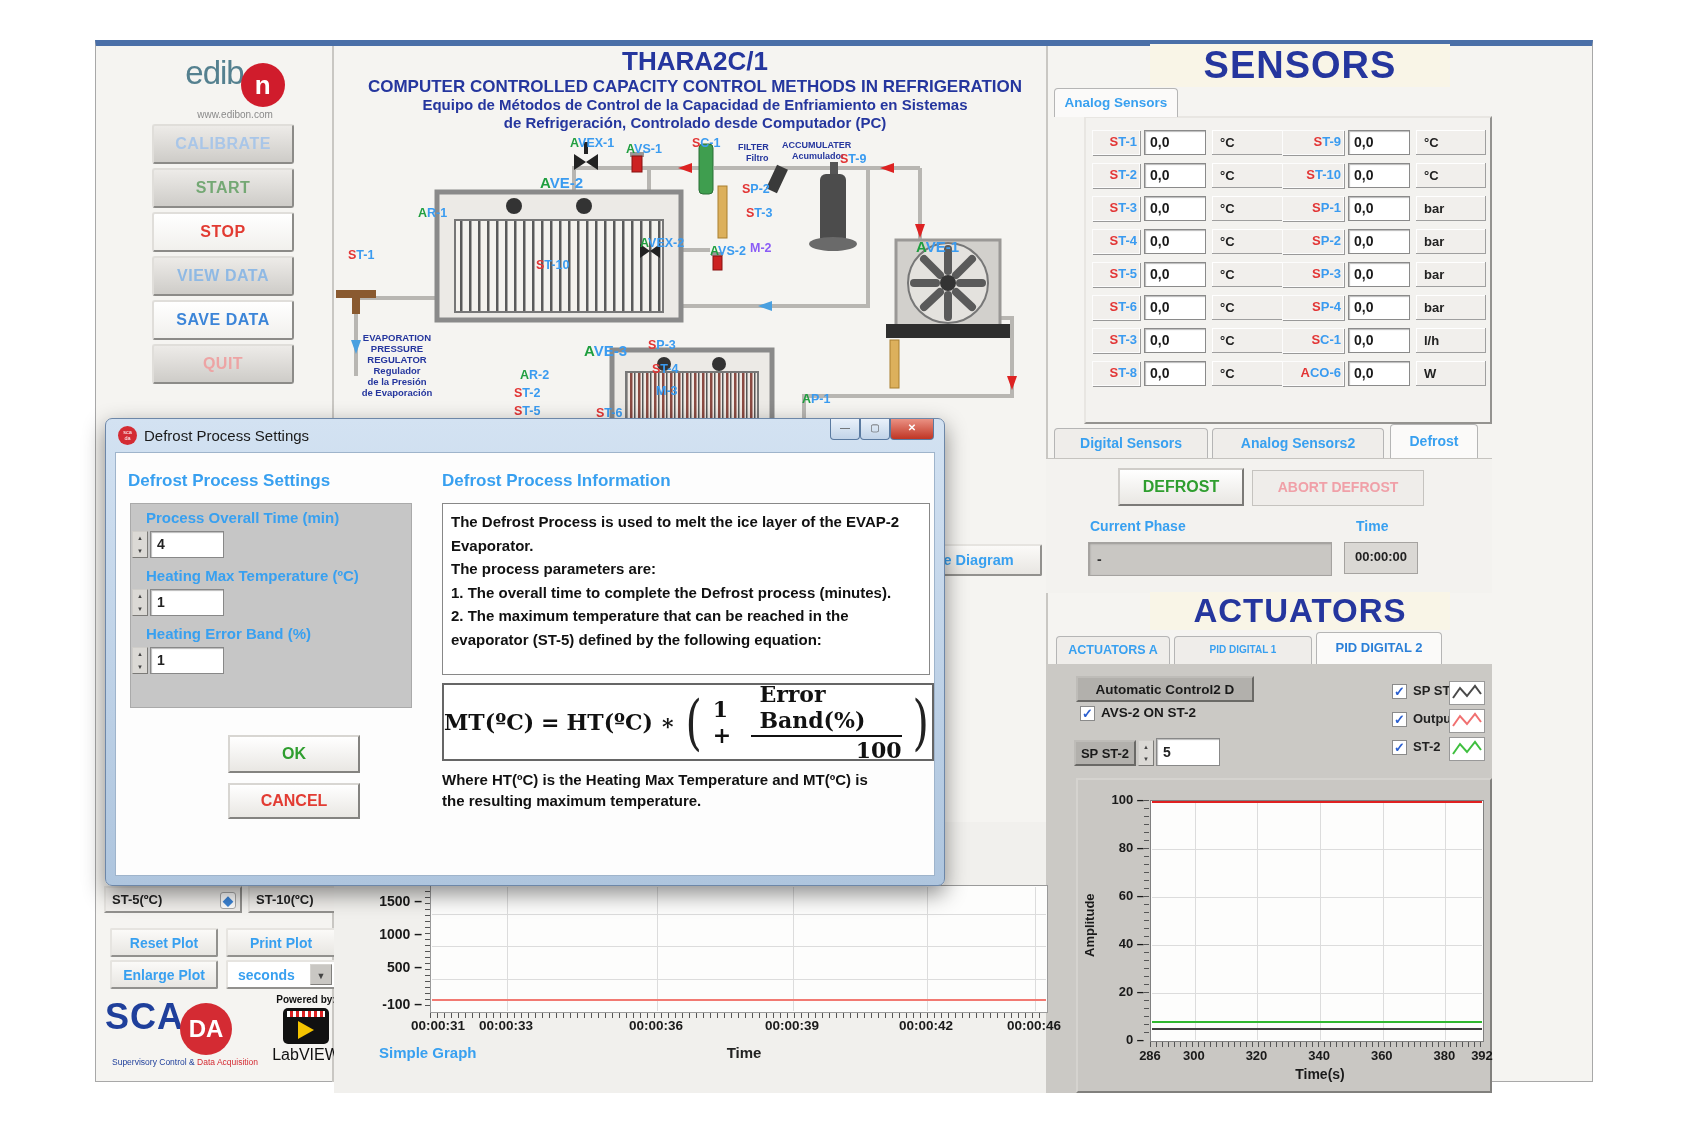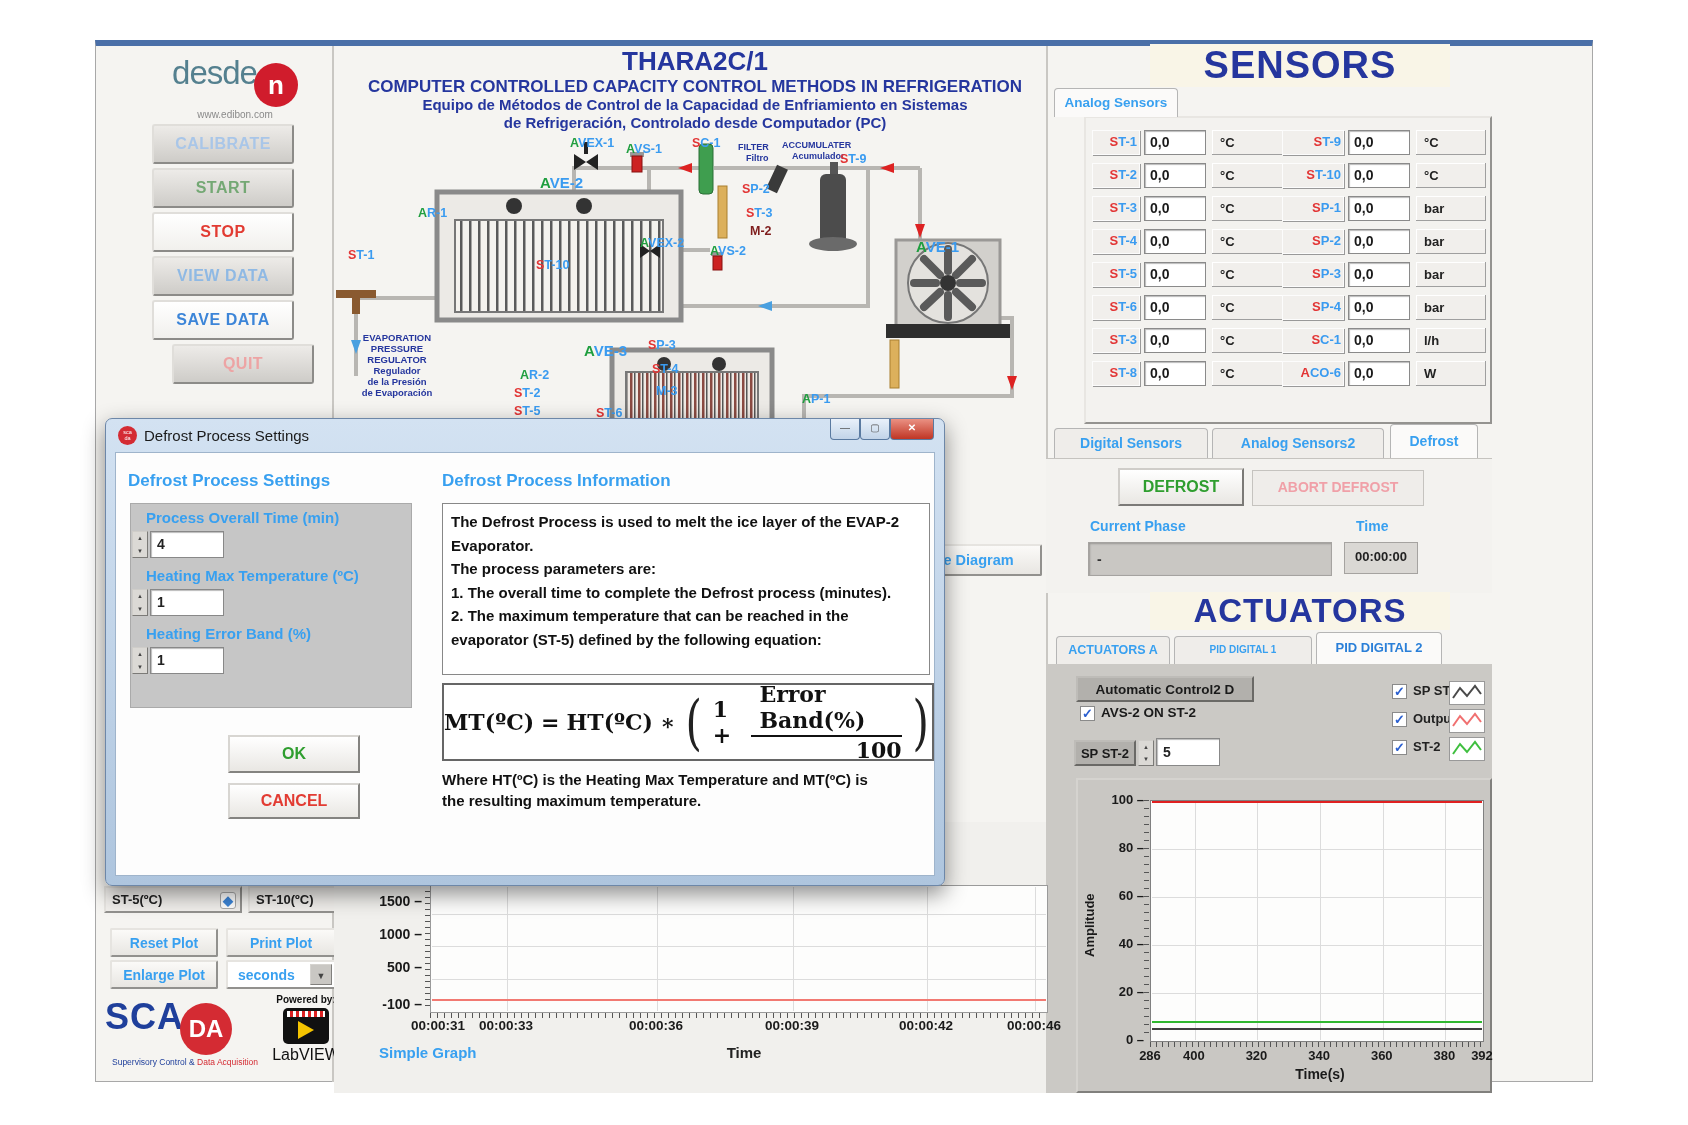--- a/index.html
+++ b/index.html
@@ -79,21 +79,21 @@
 </style>
 </head>
 <body>
 
 <div id="root">
   <div id="app"></div>
   <div class="vdiv" style="left:332px;"></div>
   <div class="vdiv" style="left:1046px;"></div>
 
   <div class="abs" style="left:150px;top:54px;width:170px;text-align:center;">
-    <span class="logo-txt">desde</span><span class="logo-circle">n</span>
+    <span class="logo-txt">edib</span><span class="logo-circle">n</span>
     <div style="font-size:10px;color:#8a8a8a;margin-top:2px;">www.edibon.com</div>
   </div>
   <div id="sidebar-buttons"></div>
 
   <div class="small-bevel" style="left:104px;top:886px;width:138px;height:27px;padding:4px 4px 0 6px;">
     <span>ST-5(ºC)</span>
     <span style="float:right;color:#3c85d8;font-size:13px;line-height:15px;background:#fff;border:1px solid #aaa;border-radius:3px;padding:0 2px;">◆</span>
   </div>
   <div class="small-bevel" style="left:248px;top:886px;width:152px;height:27px;padding:4px 4px 0 6px;">
     <span>ST-10(ºC)</span>
@@ -213,21 +213,21 @@
         <div class="dlabel" style="left: 358px; top: 8px; font-size: 12.5px;"><span style="color: rgb(226, 53, 53);">S</span><span style="color: rgb(58, 155, 240);">C-1</span></div>
         <div class="dlabel" style="left: 404px; top: 14px; font-size: 9px; color: rgb(37, 54, 158);">FILTER</div>
         <div class="dlabel" style="left: 412px; top: 25px; font-size: 9px; color: rgb(37, 54, 158);">Filtro</div>
         <div class="dlabel" style="left: 448px; top: 12px; font-size: 9px; color: rgb(37, 54, 158);">ACCUMULATER</div>
         <div class="dlabel" style="left: 458px; top: 23px; font-size: 9px; color: rgb(37, 54, 158);">Acumulador</div>
         <div class="dlabel" style="left: 506px; top: 24px; font-size: 12.5px;"><span style="color: rgb(226, 53, 53);">S</span><span style="color: rgb(58, 155, 240);">T-9</span></div>
         <div class="dlabel" style="left: 206px; top: 46px; font-size: 15px;"><span style="color: rgb(31, 158, 63);">A</span><span style="color: rgb(58, 155, 240);">VE-2</span></div>
         <div class="dlabel" style="left: 84px; top: 78px; font-size: 12.5px;"><span style="color: rgb(31, 158, 63);">A</span><span style="color: rgb(58, 155, 240);">R-1</span></div>
         <div class="dlabel" style="left: 408px; top: 54px; font-size: 12.5px;"><span style="color: rgb(226, 53, 53);">S</span><span style="color: rgb(58, 155, 240);">P-2</span></div>
         <div class="dlabel" style="left: 412px; top: 78px; font-size: 12.5px;"><span style="color: rgb(226, 53, 53);">S</span><span style="color: rgb(58, 155, 240);">T-3</span></div>
-        <div class="dlabel" style="left: 416px; top: 96px; font-size: 12.5px; color: #7f1d1d;">M-2</div>
+        <div class="dlabel" style="left: 416px; top: 113px; font-size: 12.5px; color: #8b5cf6;">M-2</div>
         <div class="dlabel" style="left: 306px; top: 108px; font-size: 12.5px;"><span style="color: rgb(31, 158, 63);">A</span><span style="color: rgb(58, 155, 240);">VEX-2</span></div>
         <div class="dlabel" style="left: 376px; top: 116px; font-size: 12.5px;"><span style="color: rgb(31, 158, 63);">A</span><span style="color: rgb(58, 155, 240);">VS-2</span></div>
         <div class="dlabel" style="left: 14px; top: 120px; font-size: 12.5px;"><span style="color: rgb(226, 53, 53);">S</span><span style="color: rgb(58, 155, 240);">T-1</span></div>
         <div class="dlabel" style="left: 202px; top: 130px; font-size: 12.5px;"><span style="color: rgb(226, 53, 53);">S</span><span style="color: rgb(58, 155, 240);">T-10</span></div>
         <div class="dlabel" style="left: 582px; top: 110px; font-size: 15px;"><span style="color: rgb(31, 158, 63);">A</span><span style="color: rgb(58, 155, 240);">VE-1</span></div>
         <div class="dlabel" style="left: 250px; top: 214px; font-size: 15px;"><span style="color: rgb(31, 158, 63);">A</span><span style="color: rgb(58, 155, 240);">VE-3</span></div>
         <div class="dlabel" style="left: 186px; top: 240px; font-size: 12.5px;"><span style="color: rgb(31, 158, 63);">A</span><span style="color: rgb(58, 155, 240);">R-2</span></div>
         <div class="dlabel" style="left: 180px; top: 258px; font-size: 12.5px;"><span style="color: rgb(226, 53, 53);">S</span><span style="color: rgb(58, 155, 240);">T-2</span></div>
         <div class="dlabel" style="left: 180px; top: 276px; font-size: 12.5px;"><span style="color: rgb(226, 53, 53);">S</span><span style="color: rgb(58, 155, 240);">T-5</span></div>
         <div class="dlabel" style="left: 262px; top: 278px; font-size: 12.5px;"><span style="color: rgb(226, 53, 53);">S</span><span style="color: rgb(58, 155, 240);">T-6</span></div>
@@ -380,21 +380,21 @@
   <div id="act-ylabels">
       <div class="tick-lbl" style="position: absolute; left: 1104px; top: 792px; width: 40px; text-align: right;">100 –</div>
       <div class="tick-lbl" style="position: absolute; left: 1104px; top: 840px; width: 40px; text-align: right;">80 –</div>
       <div class="tick-lbl" style="position: absolute; left: 1104px; top: 888px; width: 40px; text-align: right;">60 –</div>
       <div class="tick-lbl" style="position: absolute; left: 1104px; top: 936px; width: 40px; text-align: right;">40 –</div>
       <div class="tick-lbl" style="position: absolute; left: 1104px; top: 984px; width: 40px; text-align: right;">20 –</div>
       <div class="tick-lbl" style="position: absolute; left: 1104px; top: 1032px; width: 40px; text-align: right;">0 –</div>
     </div>
   <div id="act-xlabels">
       <div class="tick-lbl" style="position: absolute; left: 1130px; top: 1048px; width: 40px; text-align: center;">286</div>
-      <div class="tick-lbl" style="position: absolute; left: 1173.85px; top: 1048px; width: 40px; text-align: center;">400</div>
+      <div class="tick-lbl" style="position: absolute; left: 1173.85px; top: 1048px; width: 40px; text-align: center;">300</div>
       <div class="tick-lbl" style="position: absolute; left: 1236.49px; top: 1048px; width: 40px; text-align: center;">320</div>
       <div class="tick-lbl" style="position: absolute; left: 1299.13px; top: 1048px; width: 40px; text-align: center;">340</div>
       <div class="tick-lbl" style="position: absolute; left: 1361.77px; top: 1048px; width: 40px; text-align: center;">360</div>
       <div class="tick-lbl" style="position: absolute; left: 1424.42px; top: 1048px; width: 40px; text-align: center;">380</div>
       <div class="tick-lbl" style="position: absolute; left: 1462px; top: 1048px; width: 40px; text-align: center;">392</div>
     </div>
   <div class="abs" style="left:1082px;top:855px;height:140px;writing-mode:vertical-rl;transform:rotate(180deg);text-align:center;font-weight:bold;font-size:13px;color:#1a1a1a;">Amplitude</div>
   <div class="abs" style="left:1240px;top:1066px;width:160px;text-align:center;font-weight:bold;font-size:14px;color:#1a1a1a;">Time(s)</div>
 
   <div id="dialog">
@@ -450,21 +450,21 @@
         <span>▲</span>
         <span>▼</span>
       </div>
       <div class="fld-input" style="position: absolute; left: 44px; top: 228px; width: 74px; height: 27px;">1</div>
     </div>
 <div class="side-btn" style="position: absolute; left: 152px; top: 124px; width: 142px; height: 40px; color: rgb(169, 198, 232);">CALIBRATE</div>
     <div class="side-btn" style="position: absolute; left: 152px; top: 168px; width: 142px; height: 40px; color: rgb(116, 168, 116);">START</div>
     <div class="side-btn white" style="position: absolute; left: 152px; top: 212px; width: 142px; height: 40px; color: rgb(226, 59, 50);">STOP</div>
     <div class="side-btn" style="position: absolute; left: 152px; top: 256px; width: 142px; height: 40px; color: rgb(143, 185, 228);">VIEW DATA</div>
     <div class="side-btn white" style="position: absolute; left: 152px; top: 300px; width: 142px; height: 40px; color: rgb(60, 133, 216);">SAVE DATA</div>
-    <div class="side-btn" style="position: absolute; left: 152px; top: 344px; width: 142px; height: 40px; color: rgb(237, 164, 164); margin-left: 20px;">QUIT</div>
+    <div class="side-btn" style="position: absolute; left: 152px; top: 344px; width: 142px; height: 40px; color: rgb(237, 164, 164);">QUIT</div>
     <div class="cb" style="position: absolute; left: 1392px; top: 684px; width: 15px; height: 15px;">✓</div>
     <div style="position: absolute; left: 1413px; top: 683px; font-weight: bold; font-size: 13px;">SP ST-2</div>
     <div class="legend-icon" style="position: absolute; left: 1449px; top: 681px; width: 36px; height: 24px;"><svg width="34" height="22">
         <polyline points="3,16 10,6 17,14 25,4 31,12" fill="none" stroke="#4a4a4a" stroke-width="2"></polyline>
       </svg></div>
     <div class="cb" style="position: absolute; left: 1392px; top: 712px; width: 15px; height: 15px;">✓</div>
     <div style="position: absolute; left: 1413px; top: 711px; font-weight: bold; font-size: 13px;">Output(%)</div>
     <div class="legend-icon" style="position: absolute; left: 1449px; top: 709px; width: 36px; height: 24px;"><svg width="34" height="22">
         <polyline points="3,16 10,6 17,14 25,4 31,12" fill="none" stroke="#f07070" stroke-width="2"></polyline>
       </svg></div>

